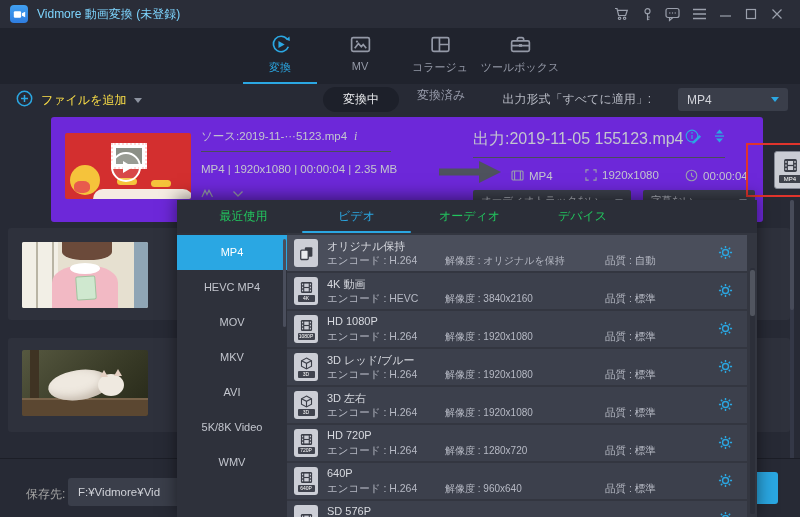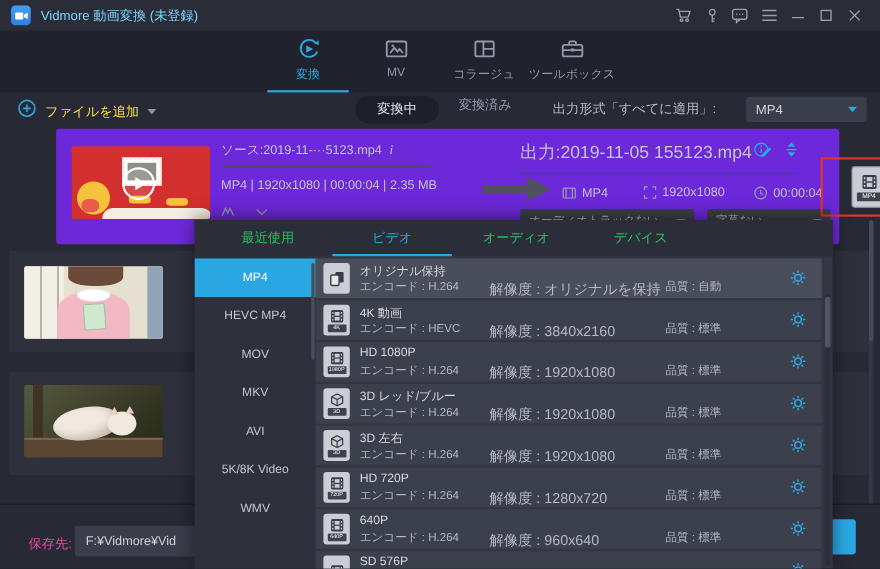--- a/index.html
+++ b/index.html
@@ -89,21 +89,21 @@
   .t2-book{position:absolute;left:54px;bottom:8px;width:20px;height:24px;background:#cfe8cf;border:1px solid #9fc49f;border-radius:2px;transform:rotate(-4deg);}
   .thumb3{background:linear-gradient(135deg,#565840 0%,#3a3c28 55%,#262818 100%);}
   .t3-post{position:absolute;left:8px;top:0;width:9px;height:66px;background:#3f3323;}
   .t3-ledge{position:absolute;left:0;bottom:0;width:126px;height:18px;background:#5b4731;border-top:2px solid #79634a;}
   .t3-body{position:absolute;left:26px;top:20px;width:62px;height:30px;background:#efe9e0;border-radius:50%;transform:rotate(-8deg);box-shadow:inset -6px -4px 8px rgba(120,100,80,.35);}
   .t3-head{position:absolute;left:76px;top:24px;width:26px;height:22px;background:#efe9e0;border-radius:50%;}
   .t3-ear{position:absolute;width:0;height:0;border-left:4px solid transparent;border-right:4px solid transparent;border-bottom:7px solid #e4cfc2;}
 
   
   .footer{position:absolute;left:0;top:458px;width:800px;height:59px;border-top:1px solid #1c1e27;background:#272a35;}
-  .save-label{position:absolute;left:26px;top:27px;font-size:12px;color:#ec4899;}
+  .save-label{position:absolute;left:26px;top:27px;font-size:12px;color:#a3a3a3;}
   .save-input{position:absolute;left:68px;top:19px;width:240px;height:28px;background:#3a3e4a;border-radius:3px;font-size:11.5px;color:#d0d2d8;line-height:28px;padding:0 10px;white-space:nowrap;overflow:hidden;}
   .convert-btn{position:absolute;left:640px;top:472px;width:138px;height:32px;background:#2aa7e2;border-radius:3px;z-index:2;}
   .main-scroll{position:absolute;left:790px;top:200px;width:4px;height:262px;background:#343847;border-radius:2px;}
   .main-scroll i{position:absolute;left:0;top:0;width:4px;height:110px;background:#474b59;border-radius:2px;display:block;}
 
   
   .panel{position:absolute;left:177px;top:200px;width:580px;height:317px;background:#333640;z-index:10;box-shadow:0 -3px 16px rgba(0,0,0,.5);}
   .p-tabs{height:33px;background:#2b2e38;display:flex;padding-left:10px;}
   .p-tab{width:113px;display:flex;align-items:center;justify-content:center;font-size:12px;color:#22c55e;position:relative;}
   .p-tab.active{color:#2ba7e2;}
@@ -115,21 +115,21 @@
   .fmt-scroll{position:absolute;right:1px;top:6px;width:3px;height:88px;background:#4a4e5c;border-radius:2px;}
   .preset-list{position:absolute;left:110px;top:0;right:10px;bottom:0;padding-top:2px;}
   .p-row{position:relative;height:36px;margin-bottom:2px;background:#3c404c;}
   .p-row.sel{background:#4a4e5b;}
   .p-icon{position:absolute;left:7px;top:4px;width:24px;height:28px;background:#ccced6;border-radius:3px;display:flex;flex-direction:column;align-items:center;justify-content:center;gap:1px;color:#3b3e48;}
   .pg{display:block;}
   .pg-badge{min-width:17px;height:7px;padding:0 1px;background:#40434e;color:#fff;font-size:5px;line-height:7px;text-align:center;border-radius:1px;}
   .pg-badge:empty{display:none;}
   .p-name{position:absolute;left:40px;top:4px;font-size:11px;color:#d8dae0;}
   .p-enc{position:absolute;left:40px;top:19px;font-size:10.5px;color:#b6b9c4;}
-  .p-res{position:absolute;left:158px;top:19px;font-size:13px;color:#b6b9c4;}
+  .p-res{position:absolute;left:158px;top:19px;font-size:10px;color:#b6b9c4;}
   .p-q{position:absolute;left:318px;top:19px;font-size:10.5px;color:#b6b9c4;}
   .p-enc:empty,.p-res:empty,.p-q:empty{display:none;}
   .p-gear{position:absolute;right:14px;top:10px;color:#2ba7e2;}
   .panel-scroll{position:absolute;right:2px;top:35px;bottom:3px;width:5px;background:#2c2f39;border-radius:2px;}
   .panel-scroll i{position:absolute;left:0;top:2px;width:5px;height:46px;background:#51555f;border-radius:2px;display:block;}
 </style>
 </head>
 <body>
 
 <svg width="0" height="0" style="position:absolute">

